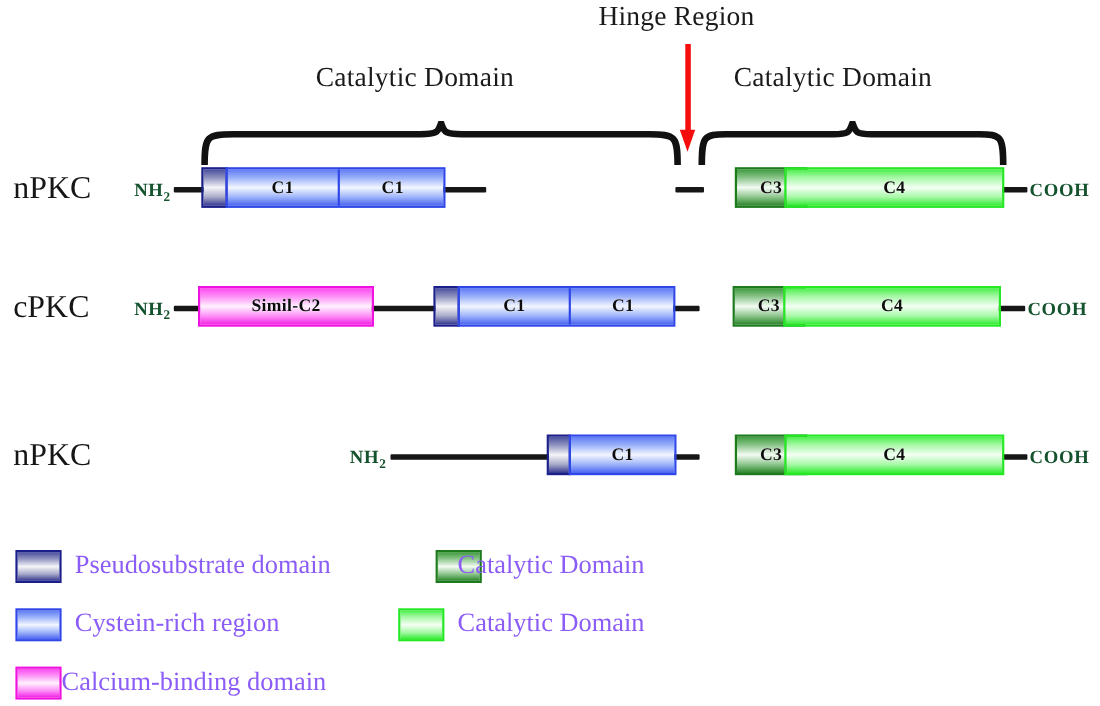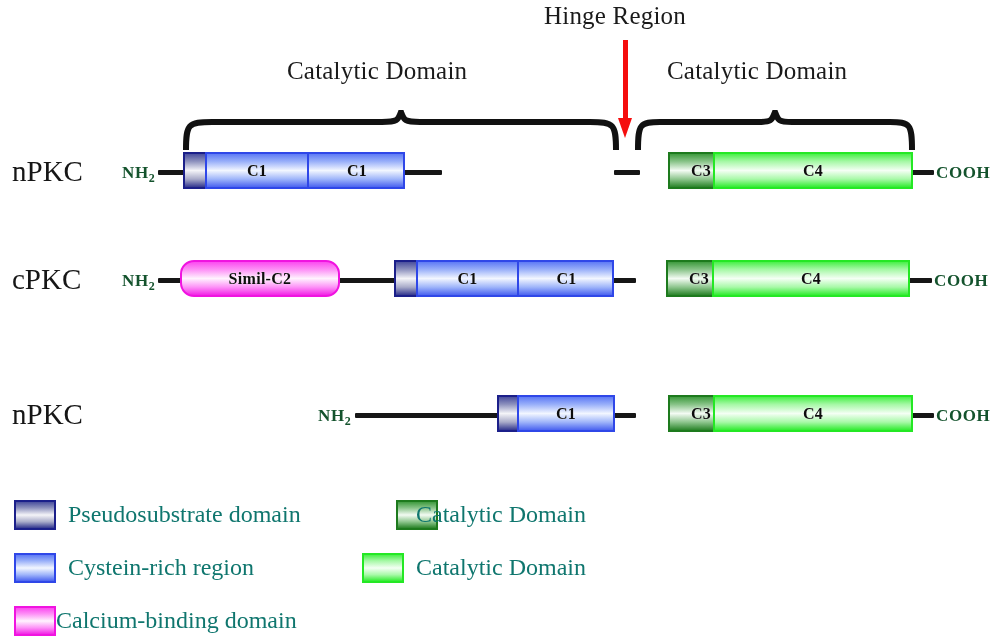--- a/index.html
+++ b/index.html
@@ -150,21 +150,21 @@
   .legend-swatch {
     position: absolute;
     width: 42px;
     height: 30px;
     box-sizing: border-box;
   }
   .legend-text {
     position: absolute;
     font-family: "Liberation Serif", "DejaVu Serif", serif;
     font-size: 24px;
-    color: #0f766e;
+    color: #8b5cf6;
     white-space: nowrap;
   }
 </style>
 </head>
 <body>
 
 <div id="canvas">
 
   <div class="hdr-label" id="hinge-label">Hinge Region</div>
   <div class="hdr-label" id="reg-label">Catalytic Domain</div>
@@ -211,21 +211,21 @@
   <div class="row-name" style="left:12px; top:263px;">cPKC</div>
   <div class="terminus" style="left:122px; top:271px;">
     <span>NH</span><sub>2</sub>
   </div>
   <div class="backbone" style="left:158px; top:278px; width:24px;"></div>
   <div class="backbone" style="left:334px; top:278px; width:62px;"></div>
   <div class="backbone" style="left:608px; top:278px; width:28px;"></div>
   <div class="backbone" style="left:692px; top:278px; width:28px;"></div>
   <div class="backbone" style="left:904px; top:278px; width:28px;"></div>
 
-  <div class="domain d-magenta" style="left:180px; top:260px; width:160px; height:37px;border-radius:14px;">Simil-C2</div>
+  <div class="domain d-magenta" style="left:180px; top:260px; width:160px; height:37px;">Simil-C2</div>
   <div class="domain d-navy" style="left:394px; top:260px; width:24px; height:37px;"></div>
   <div class="domain d-blue" style="left:416px; top:260px; width:198px; height:37px;">
     <div style="position:absolute; left:0; top:0; bottom:0; width:99px; display:flex; align-items:center; justify-content:center;">C1</div>
     <div class="divider" style="left:99px;"></div>
     <div style="position:absolute; left:99px; top:0; bottom:0; width:99px; display:flex; align-items:center; justify-content:center;">C1</div>
   </div>
   <div class="domain d-dgreen" style="left:632px; top:260px; width:66px; height:37px;">C3</div>
   <div class="domain d-lgreen" style="left:712px; top:260px; width:198px; height:37px;">C4</div>
   <div class="terminus" style="left:934px; top:271px;">COOH</div>
 

